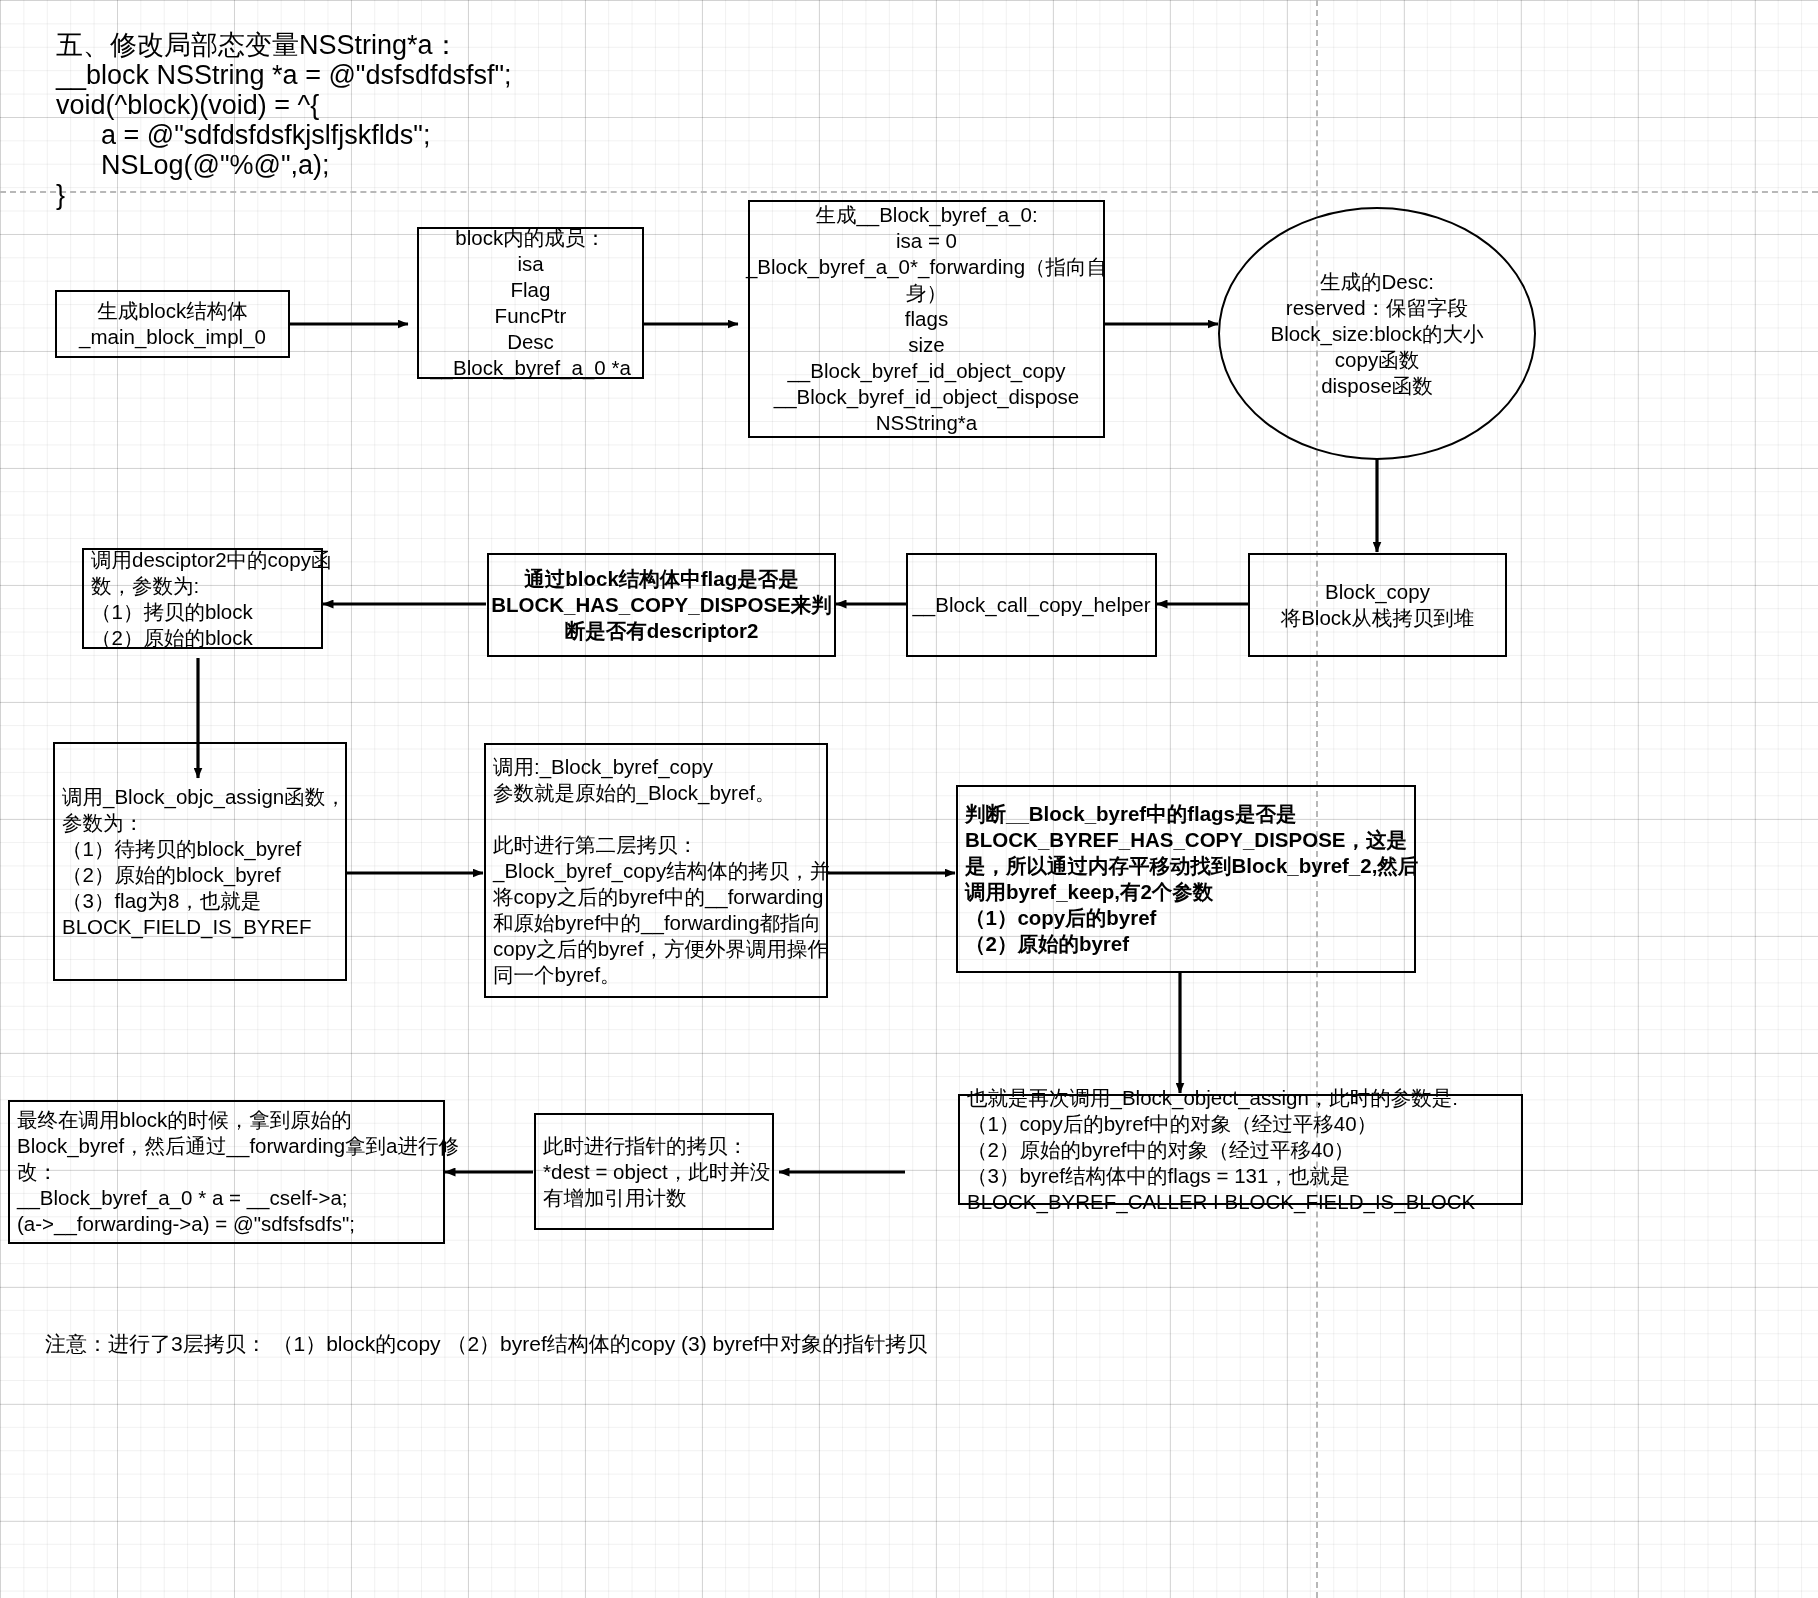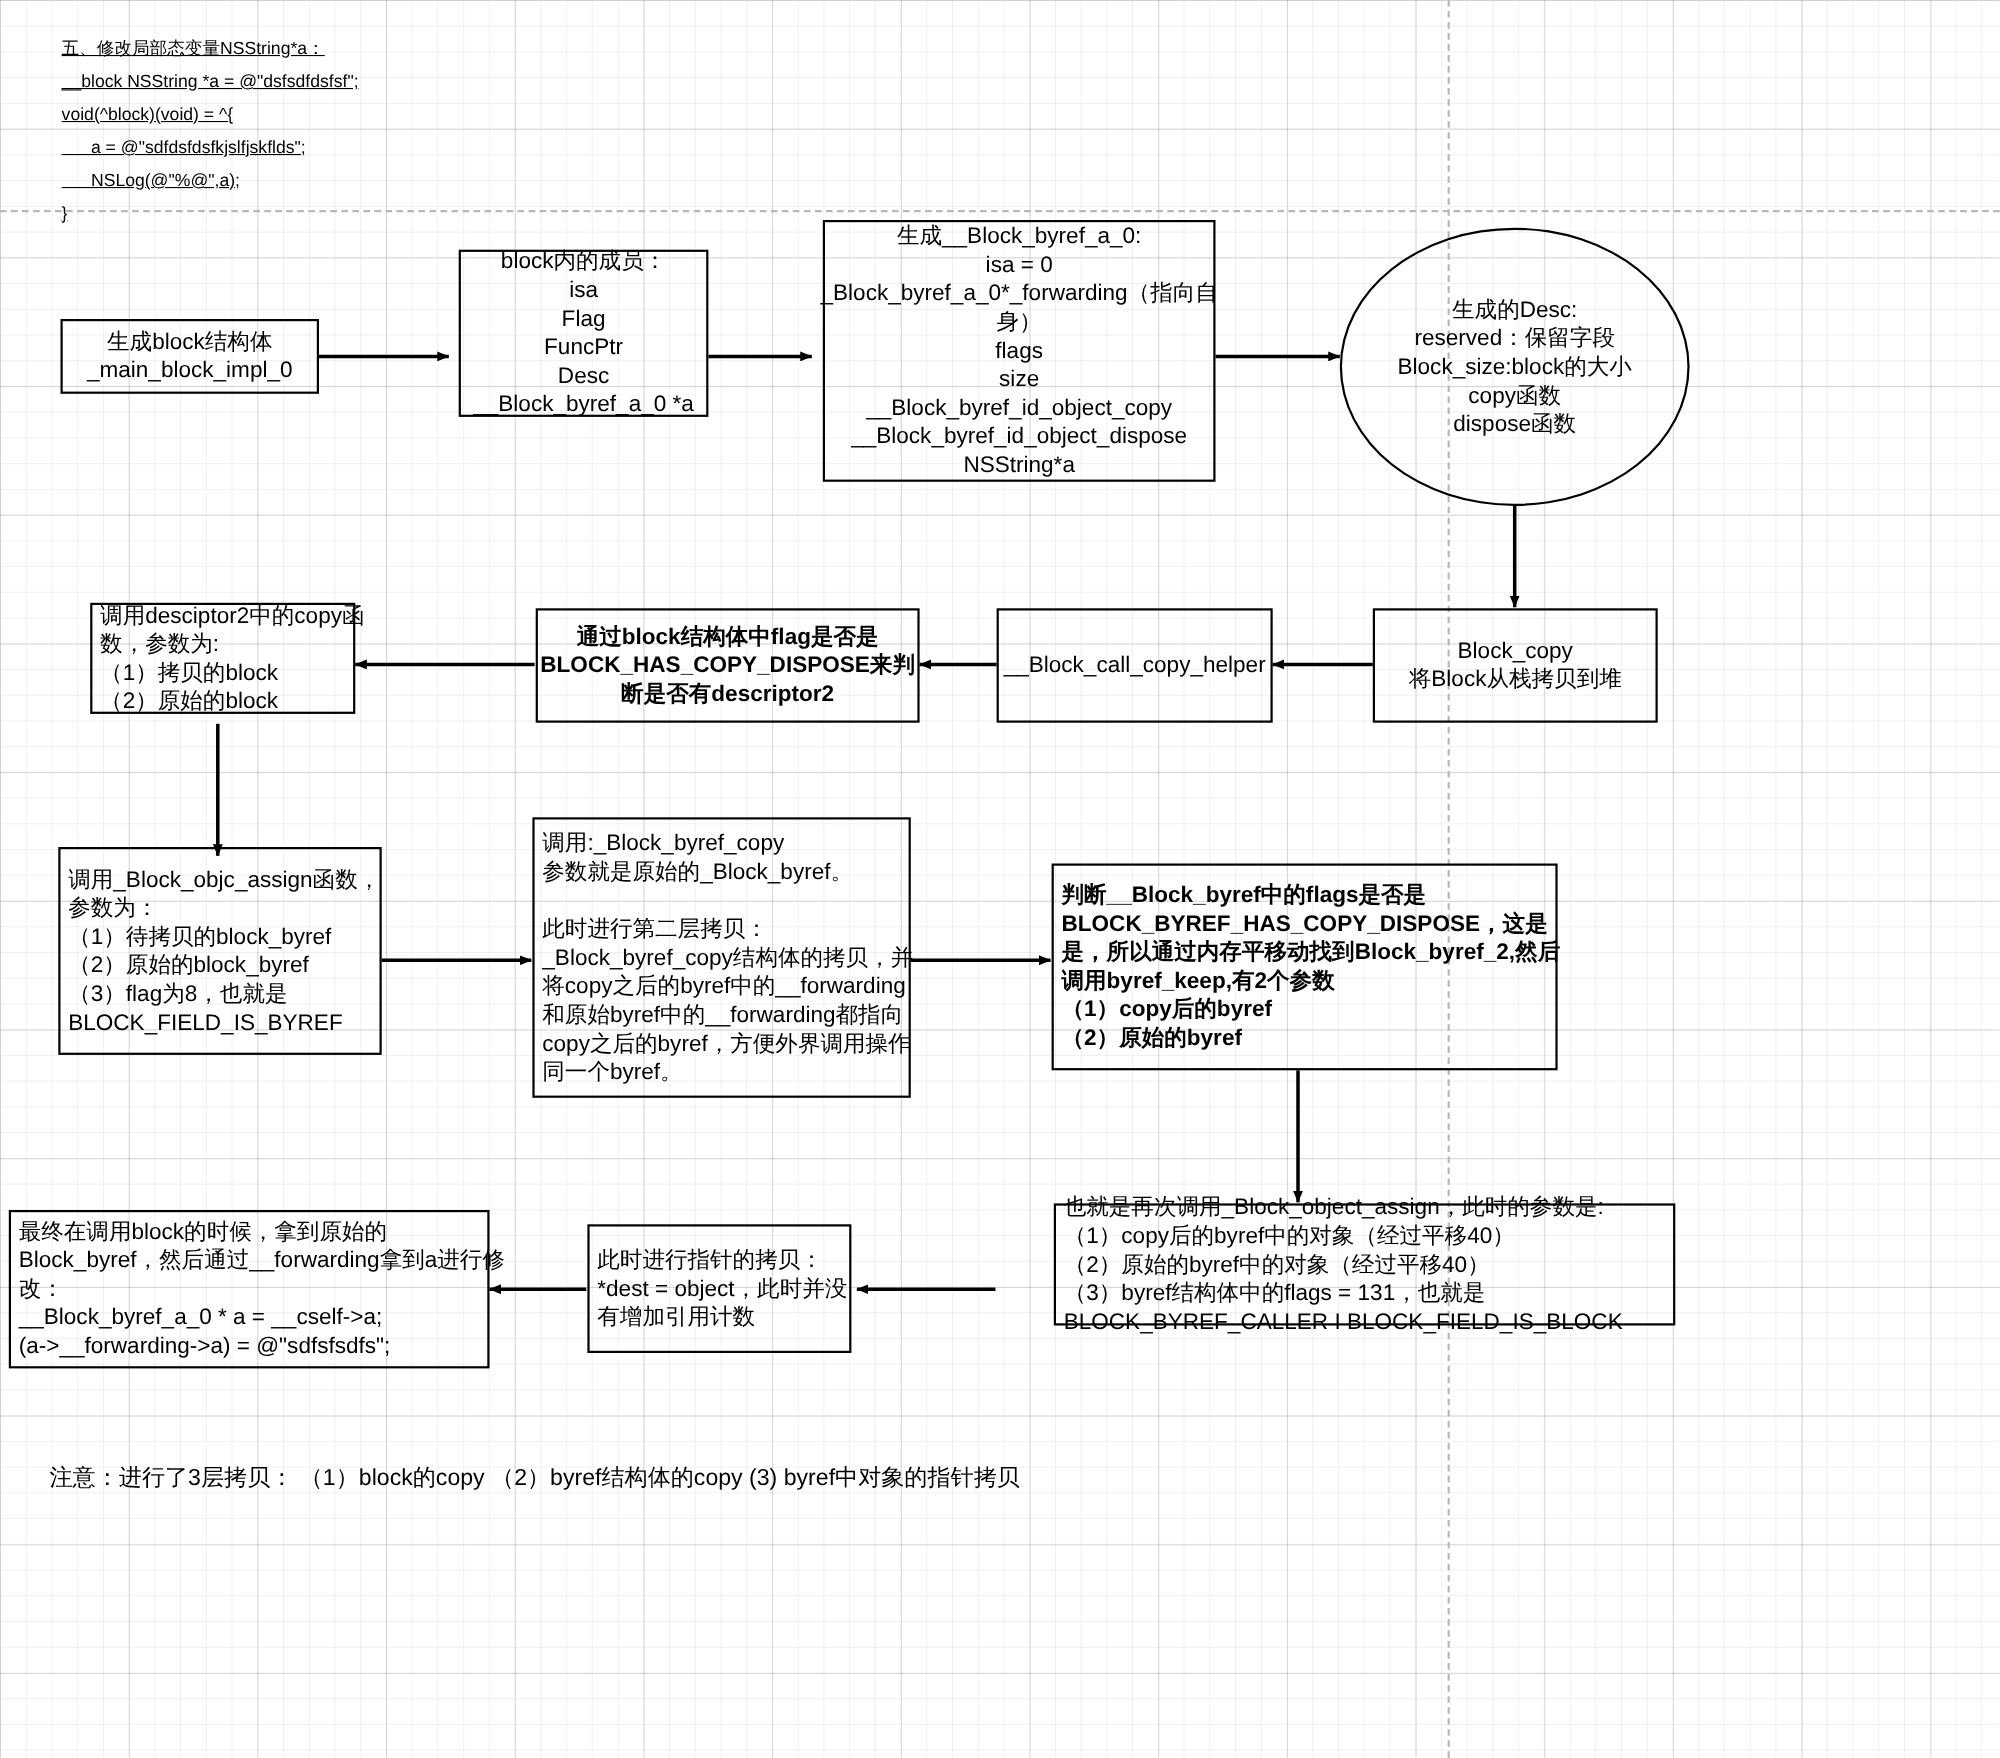--- a/index.html
+++ b/index.html
@@ -37,24 +37,23 @@
     position:absolute;
     left:0;right:0;
     height:0;
     border-top:2px dashed #b8b8b8;
   }
 
   .code-block{
     position:absolute;
     white-space:pre;
     font-family:"Liberation Sans","DejaVu Sans",sans-serif;
-    font-size:16px;
+    font-size:27px;
     line-height:30px;
     color:#000;
-    text-decoration:underline;
   }
 
   .node{
     position:absolute;
     box-sizing:border-box;
     border:2.5px solid #000;
     background:transparent;
     color:#000;
     font-size:20.5px;
     line-height:26px;
@@ -182,21 +181,21 @@
 断是否有descriptor2</span>
   </div>
 
   <div class="node left" style="left:82px;top:548px;width:241px;height:101px;">
     <span>调用desciptor2中的copy函
 数，参数为:
 （1）拷贝的block
 （2）原始的block</span>
   </div>
 
-  <div class="node left" style="left:53px;top:770px;width:294px;height:189px;">
+  <div class="node left" style="left:53px;top:742px;width:294px;height:239px;">
     <span>调用_Block_objc_assign函数，
 参数为：
 （1）待拷贝的block_byref
 （2）原始的block_byref
 （3）flag为8，也就是
 BLOCK_FIELD_IS_BYREF</span>
   </div>
 
   <div class="node left" style="left:484px;top:743px;width:344px;height:255px;">
     <span>调用:_Block_byref_copy

